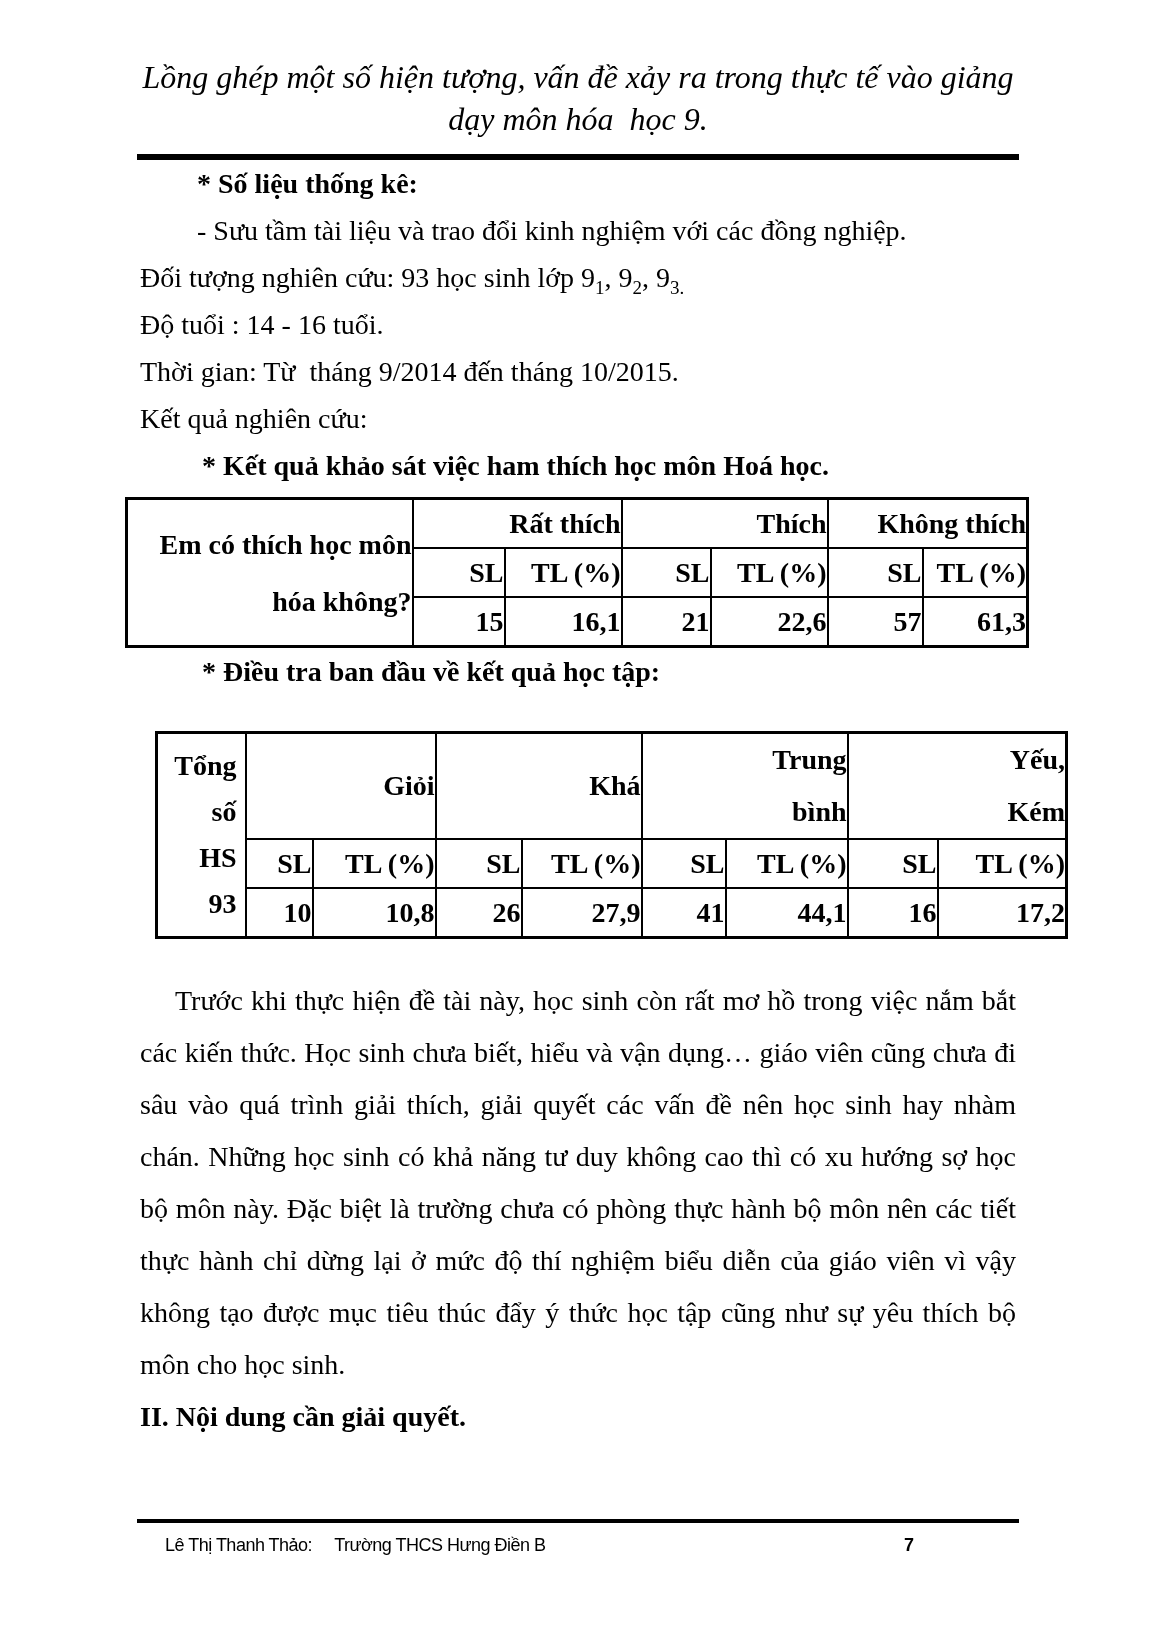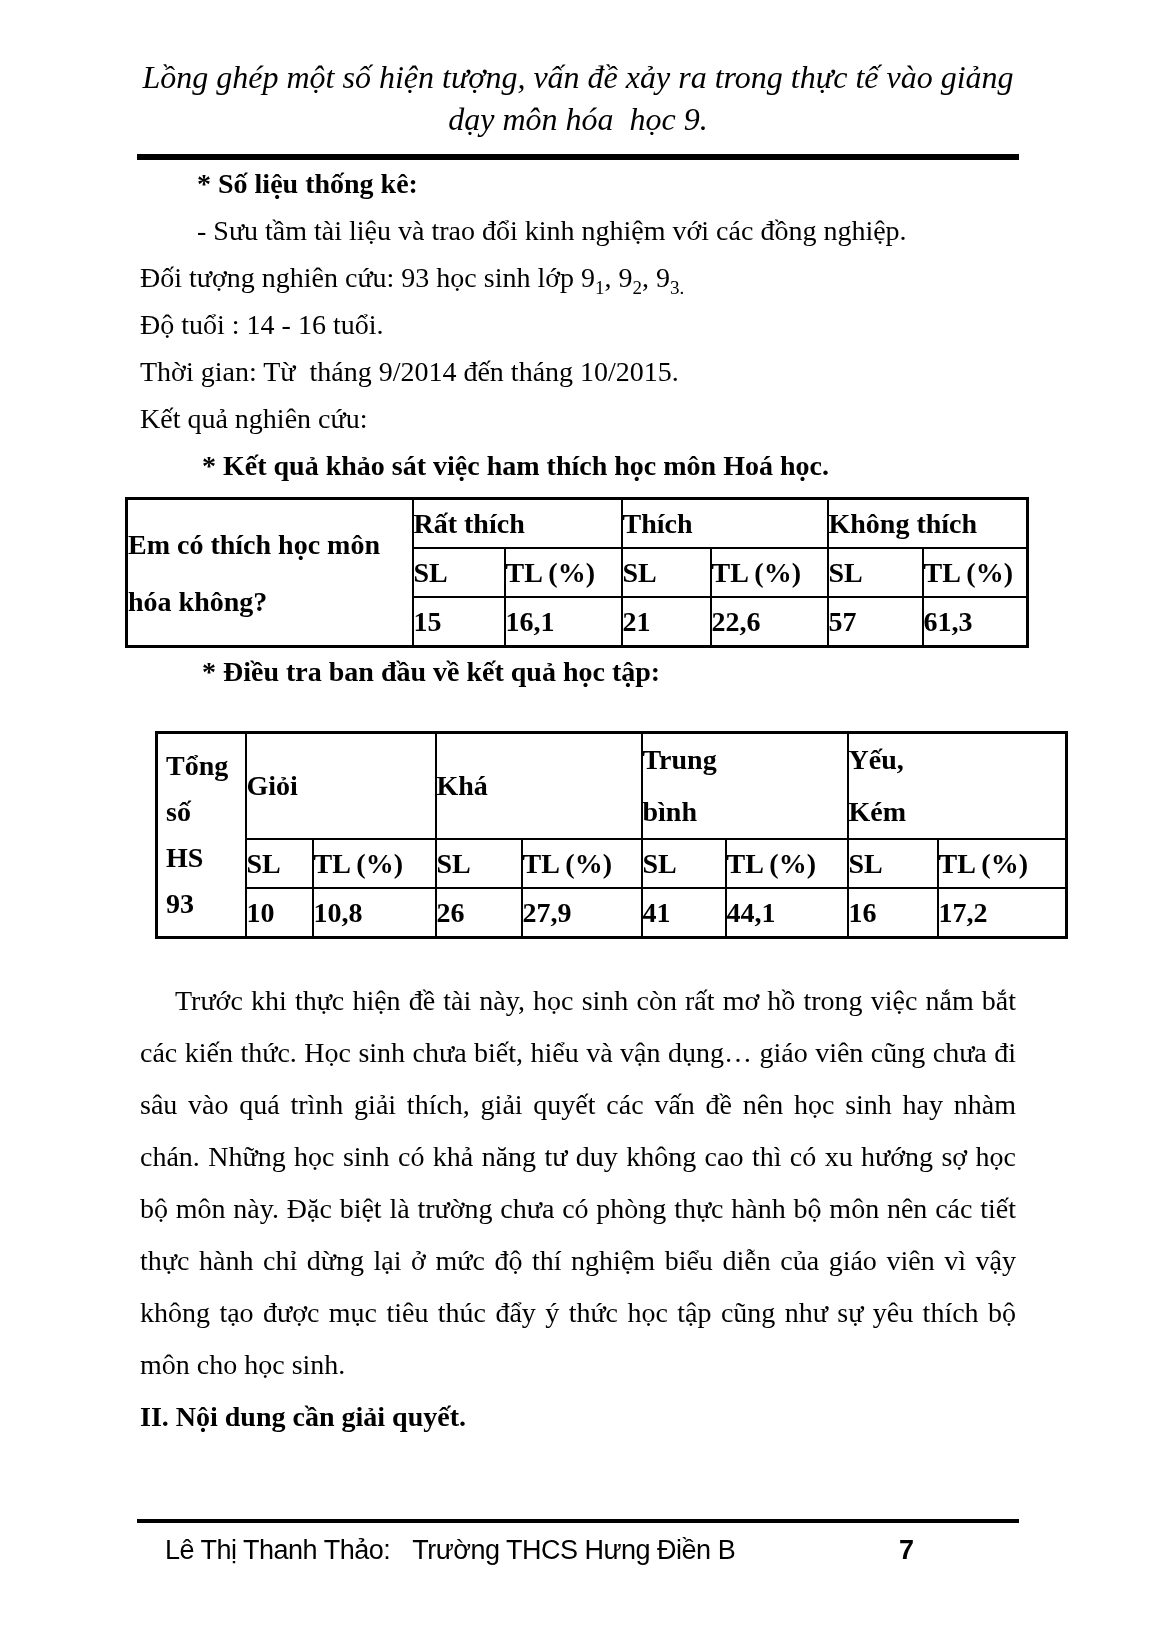--- a/index.html
+++ b/index.html
@@ -41,21 +41,21 @@
   .bold { font-weight: bold; }
   .nowrapline { text-align: left !important; white-space: pre-wrap; }
   sub.s { font-size: 19px; line-height: 0; vertical-align: -7px; }
 
   
   table.t {
     border-collapse: collapse;
     table-layout: fixed;
     font-weight: bold;
     font-size: 28px;
-    text-align: left;
+    text-align: right;
     border: 3px solid #000;
   }
   table.t td { border: 2px solid #000; padding: 0; vertical-align: middle; }
   table.t1 { width: 901px; margin-left: -15px; margin-top: 8px; }
   table.t2 { width: 910px; margin-left: 15px; margin-top: 36px; }
   .t1 .r1 td { height: 49px; }
   .t1 .r2 td { height: 48px; }
   .t1 .r3 td { height: 45px; }
   .t1 td.q { line-height: 57px; font-weight: bold; }
   .t2 .hr1 td { height: 95px; }
@@ -80,21 +80,21 @@
   }
   .footer-rule {
     height: 3px;
     border-top: 2px solid #000;
     border-bottom: 2px solid #000;
   }
   .footer-row {
     display: flex;
     align-items: baseline;
     font-family: "Liberation Sans", sans-serif;
-    font-size: 27px;
+    font-size: 18px;
     margin-top: 12px;
     padding-left: 28px;
   }
   .footer-row .author { letter-spacing: -0.5px; }
   .footer-row .school { margin-left: 22px; letter-spacing: -0.5px; }
   .footer-row .pagenum { margin-left: auto; margin-right: 105px; font-weight: bold; }
 </style>
 </head>
 <body>
 

